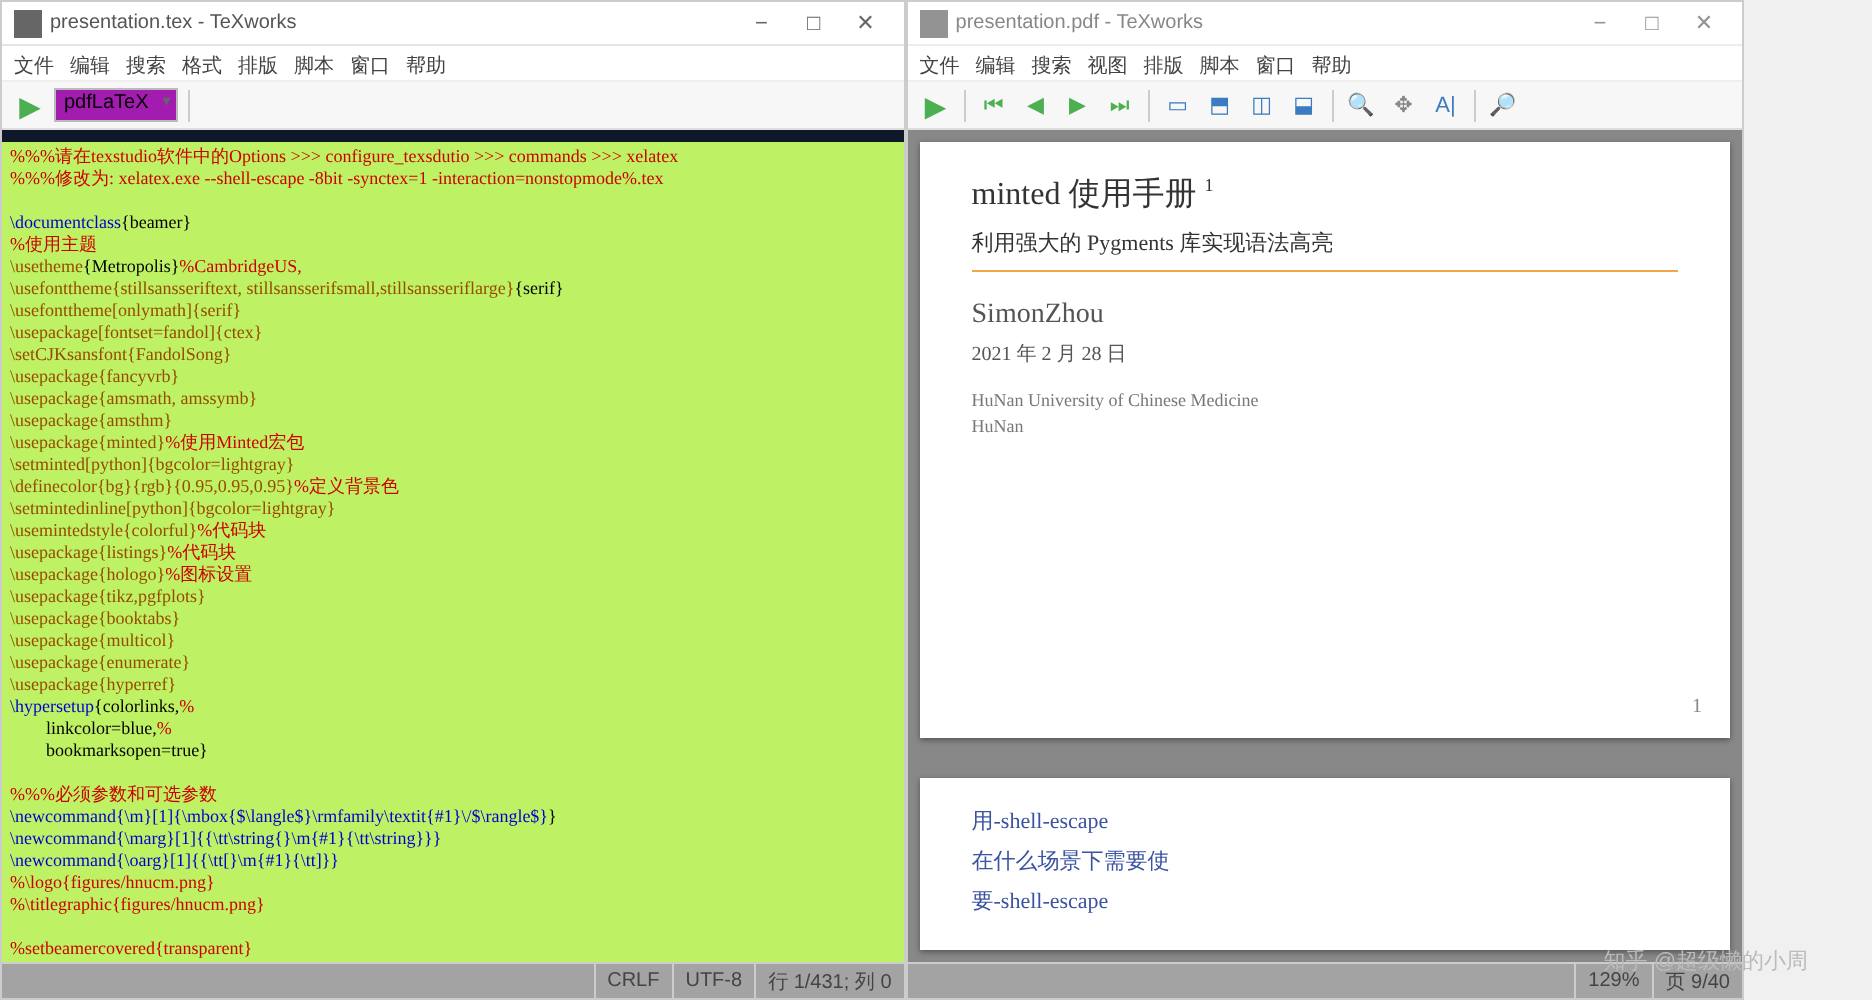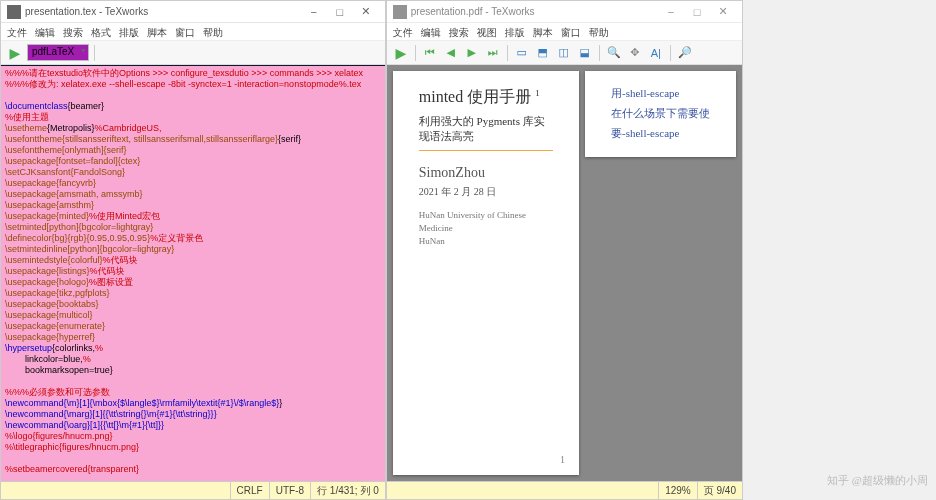--- a/index.html
+++ b/index.html
@@ -1,55 +1,55 @@
 <!DOCTYPE html>
 <html><head>
 <meta charset="utf-8">
 <style>
 *{margin:0;padding:0;box-sizing:border-box}
 body{font-family:"Microsoft YaHei",Tahoma,sans-serif;font-size:10px;background:#f0f0f0;overflow:hidden;width:936px;height:500px}
-.app{display:flex;width:743px;height:500px}
+.app{display:flex;width:872px;height:500px}
 .pane{display:flex;flex-direction:column;background:#fff;border:1px solid #ccc}
 .left{width:486px}
 .right{width:450px}
 .titlebar{height:22px;background:#fff;display:flex;align-items:center;padding:0 6px;border-bottom:1px solid #e5e5e5;font-size:10px;color:#555}
 .titlebar .icon{width:14px;height:14px;margin-right:4px;background:#666;display:inline-block}
 .titlebar .spacer{flex:1}
 .winbtn{width:26px;height:18px;display:flex;align-items:center;justify-content:center;color:#666;font-size:11px}
 .menubar{height:18px;display:flex;gap:8px;padding:0 6px;font-size:10px;color:#444;align-items:flex-end;border-bottom:1px solid #eee}
 .menubar span{cursor:default}
 .toolbar{height:24px;display:flex;align-items:center;gap:3px;padding:0 5px;border-bottom:1px solid #ddd;background:#f7f7f7}
 .tbtn{width:18px;height:18px;display:flex;align-items:center;justify-content:center;font-size:11px}
 .tbtn.play{color:#4caf50;font-size:14px}
 .tbtn.first{color:#4caf50}
 .dropdown{border:1px solid #bbb;background:#a21caf;padding:1px 14px 1px 4px;font-size:10px;height:17px;position:relative;min-width:60px}
 .dropdown::after{content:"▾";position:absolute;right:3px;top:1px;font-size:8px;color:#666}
 .sep{width:1px;height:16px;background:#ccc;margin:0 2px}
-.editor{flex:1;overflow:hidden;background:#f9a8d4;padding:2px 4px;font-family:Liberation Sans, sans-serif;font-size:9px;line-height:11px;white-space:pre;color:#000;border-top:1px solid #0f172a}
+.editor{flex:1;overflow:hidden;background:#bef264;padding:2px 4px;font-family:Liberation Serif, serif;font-size:9px;line-height:11px;white-space:pre;color:#000;border-top:6px solid #0f172a}
 .c-red{color:#c00}
 .c-blue{color:#00c}
 .c-brown{color:#964b00}
-.statusbar{height:18px;border-top:1px solid #ccc;background:#fef9c3;display:flex;align-items:flex-end;font-size:10px;color:#444}
+.statusbar{height:18px;border-top:1px solid #ccc;background:#a3a3a3;display:flex;align-items:flex-end;font-size:10px;color:#444}
 .statusbar .cell{border-left:1px solid #ccc;padding:0 6px;height:100%;display:flex;align-items:center}
 .statusbar .sp{flex:1}
 
-.pdf-area{flex:1;background:#888;display:flex;overflow:hidden;padding:6px;gap:6px}
+.pdf-area{flex:1;background:#888;display:flex;flex-direction:column;overflow:hidden;padding:6px;gap:20px}
 .pdf-page{background:#fff;padding:16px 26px;box-shadow:0 1px 3px rgba(0,0,0,.4);font-family:"Times New Roman",SimSun,serif;color:#333}
 .pdf-page.main{flex:1;position:relative}
 .pdf-title{font-size:16px;margin-bottom:6px}
 .pdf-title sup{font-size:9px}
 .pdf-sub{font-size:11px;margin-bottom:0}
 .pdf-hr{border:none;border-top:1.5px solid #f3a847;margin:6px 0 14px 0}
 .pdf-auth{font-size:14px;color:#555;margin-bottom:4px}
 .pdf-date{font-size:10px;color:#555;margin-bottom:10px}
 .pdf-inst{font-size:9px;color:#777;line-height:13px}
 .pdf-num{position:absolute;bottom:10px;right:14px;font-size:10px;color:#888}
 .pdf-page.outline{height:86px;display:flex;gap:30px;padding:12px 26px}
 .outline-col{font-size:11px;color:#3a54a0;line-height:20px}
-.wm{position:absolute;right:8px;bottom:12px;font-size:11px;color:#bbb;font-family:Liberation Serif, serif;z-index:5}
+.wm{position:absolute;right:32px;bottom:12px;font-size:11px;color:#bbb;font-family:Liberation Sans, sans-serif;z-index:5}
 </style>
 </head>
 <body>
 
 <div class="app">
 
  <div class="pane left">
   <div class="titlebar">
    <span class="icon"></span>
    <span>presentation.tex - TeXworks</span>

